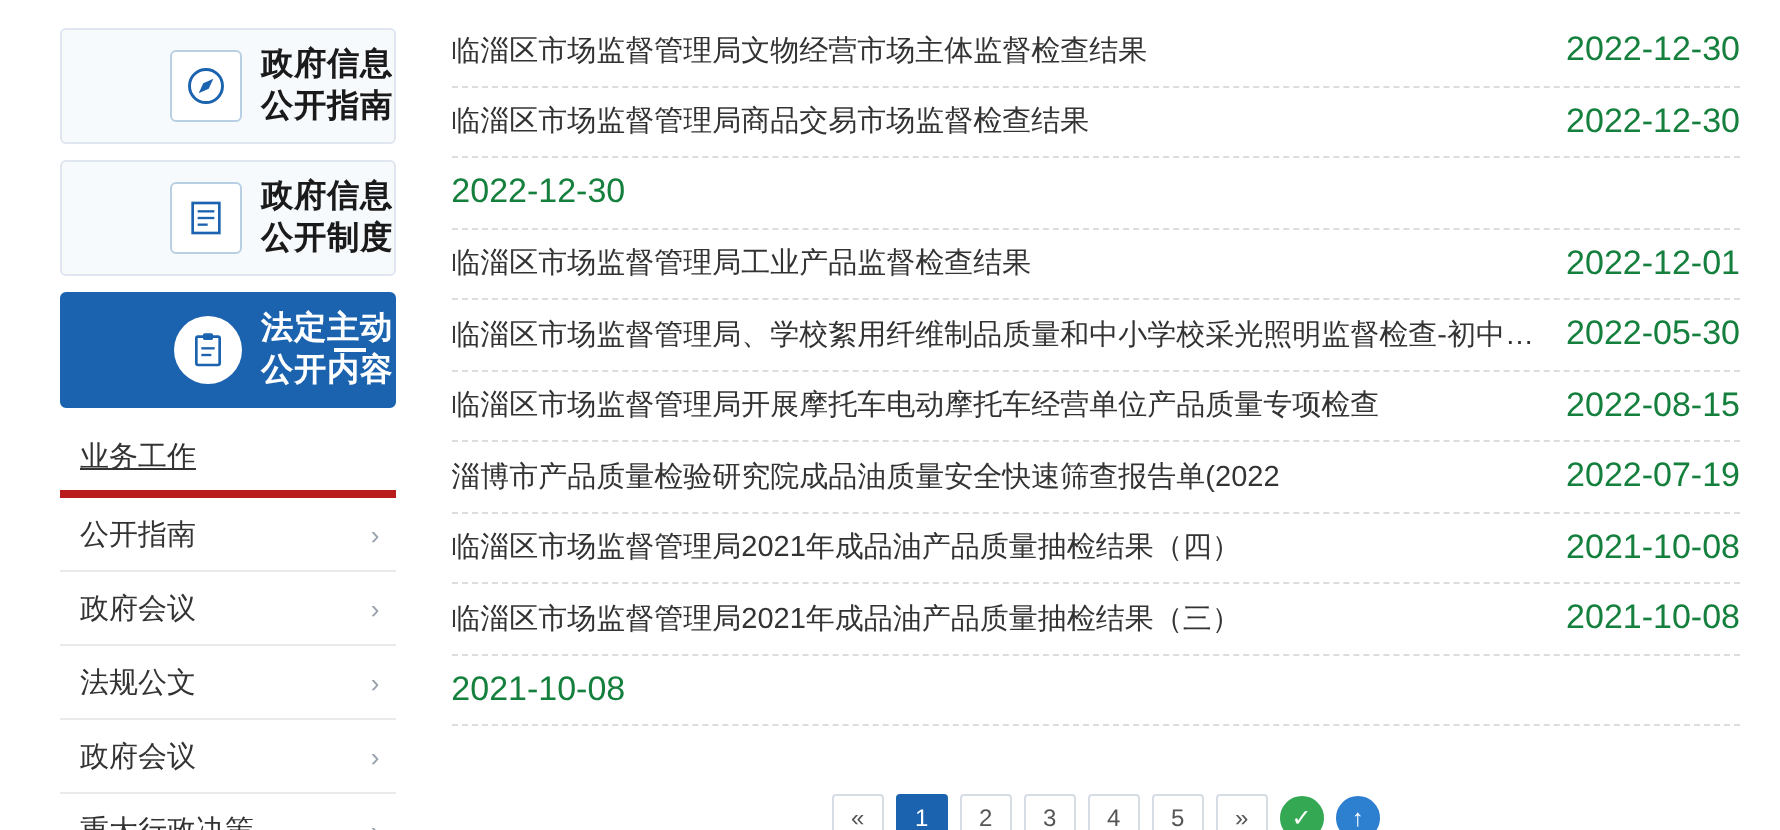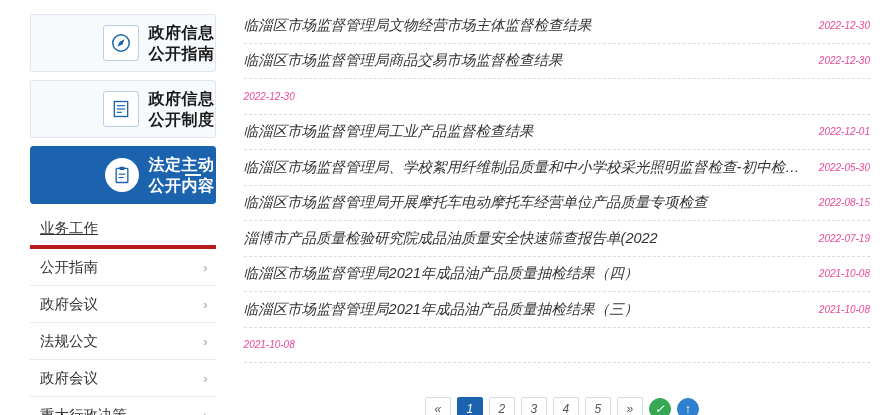--- a/index.html
+++ b/index.html
@@ -102,21 +102,20 @@
     color: #9aa3ad;
     font-size: 13px;
     line-height: 1;
   }
   
   .main {
     flex: 1;
     box-sizing: border-box;
     padding: 8px 20px 0 10px;
     position: relative;
-    font-style: italic;
   }
   .news-row {
     display: flex;
     align-items: center;
     justify-content: space-between;
     height: 34.5px;
     border-bottom: 1px dashed #dcdcdc;
     font-size: 14.5px;
     color: #333333;
   }
@@ -124,22 +123,22 @@
     border-bottom: none;
   }
   .news-title {
     white-space: nowrap;
     overflow: hidden;
     text-overflow: ellipsis;
     padding-right: 16px;
   }
   .news-date {
     flex: 0 0 auto;
-    color: #ec4899;
-    font-size: 10px;
+    color: #15803d;
+    font-size: 17px;
   }
   
   .pager {
     position: absolute;
     left: 0;
     right: 0;
     bottom: -6px;
     display: flex;
     align-items: center;
     justify-content: center;

